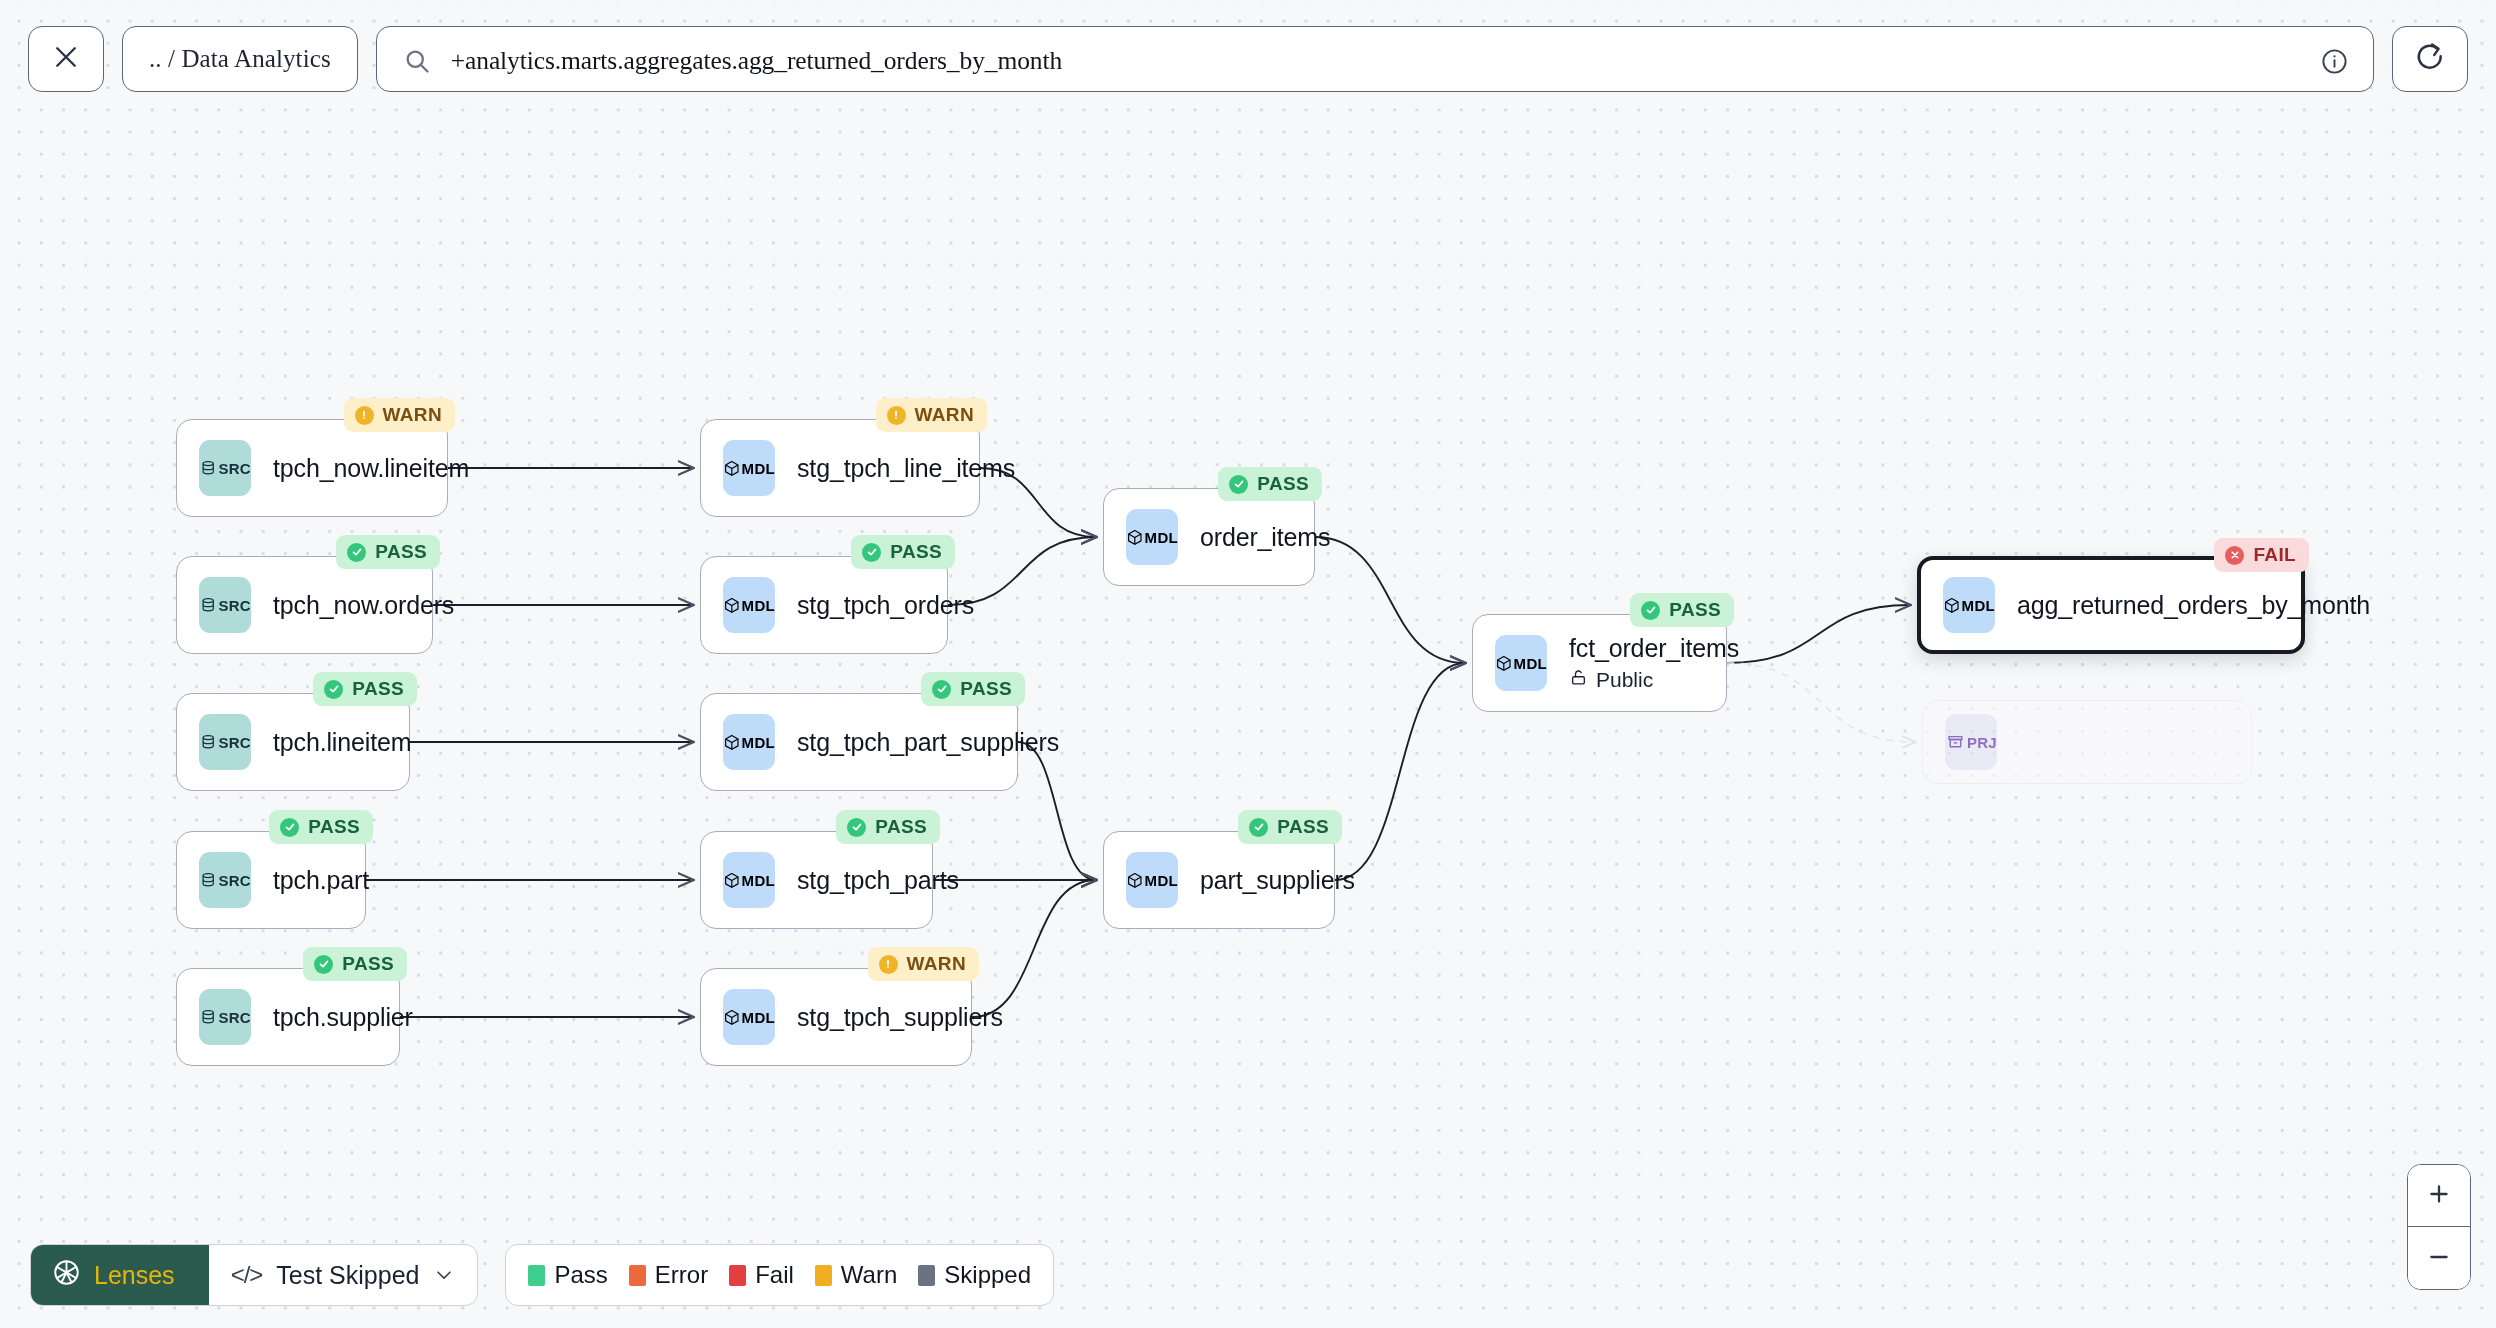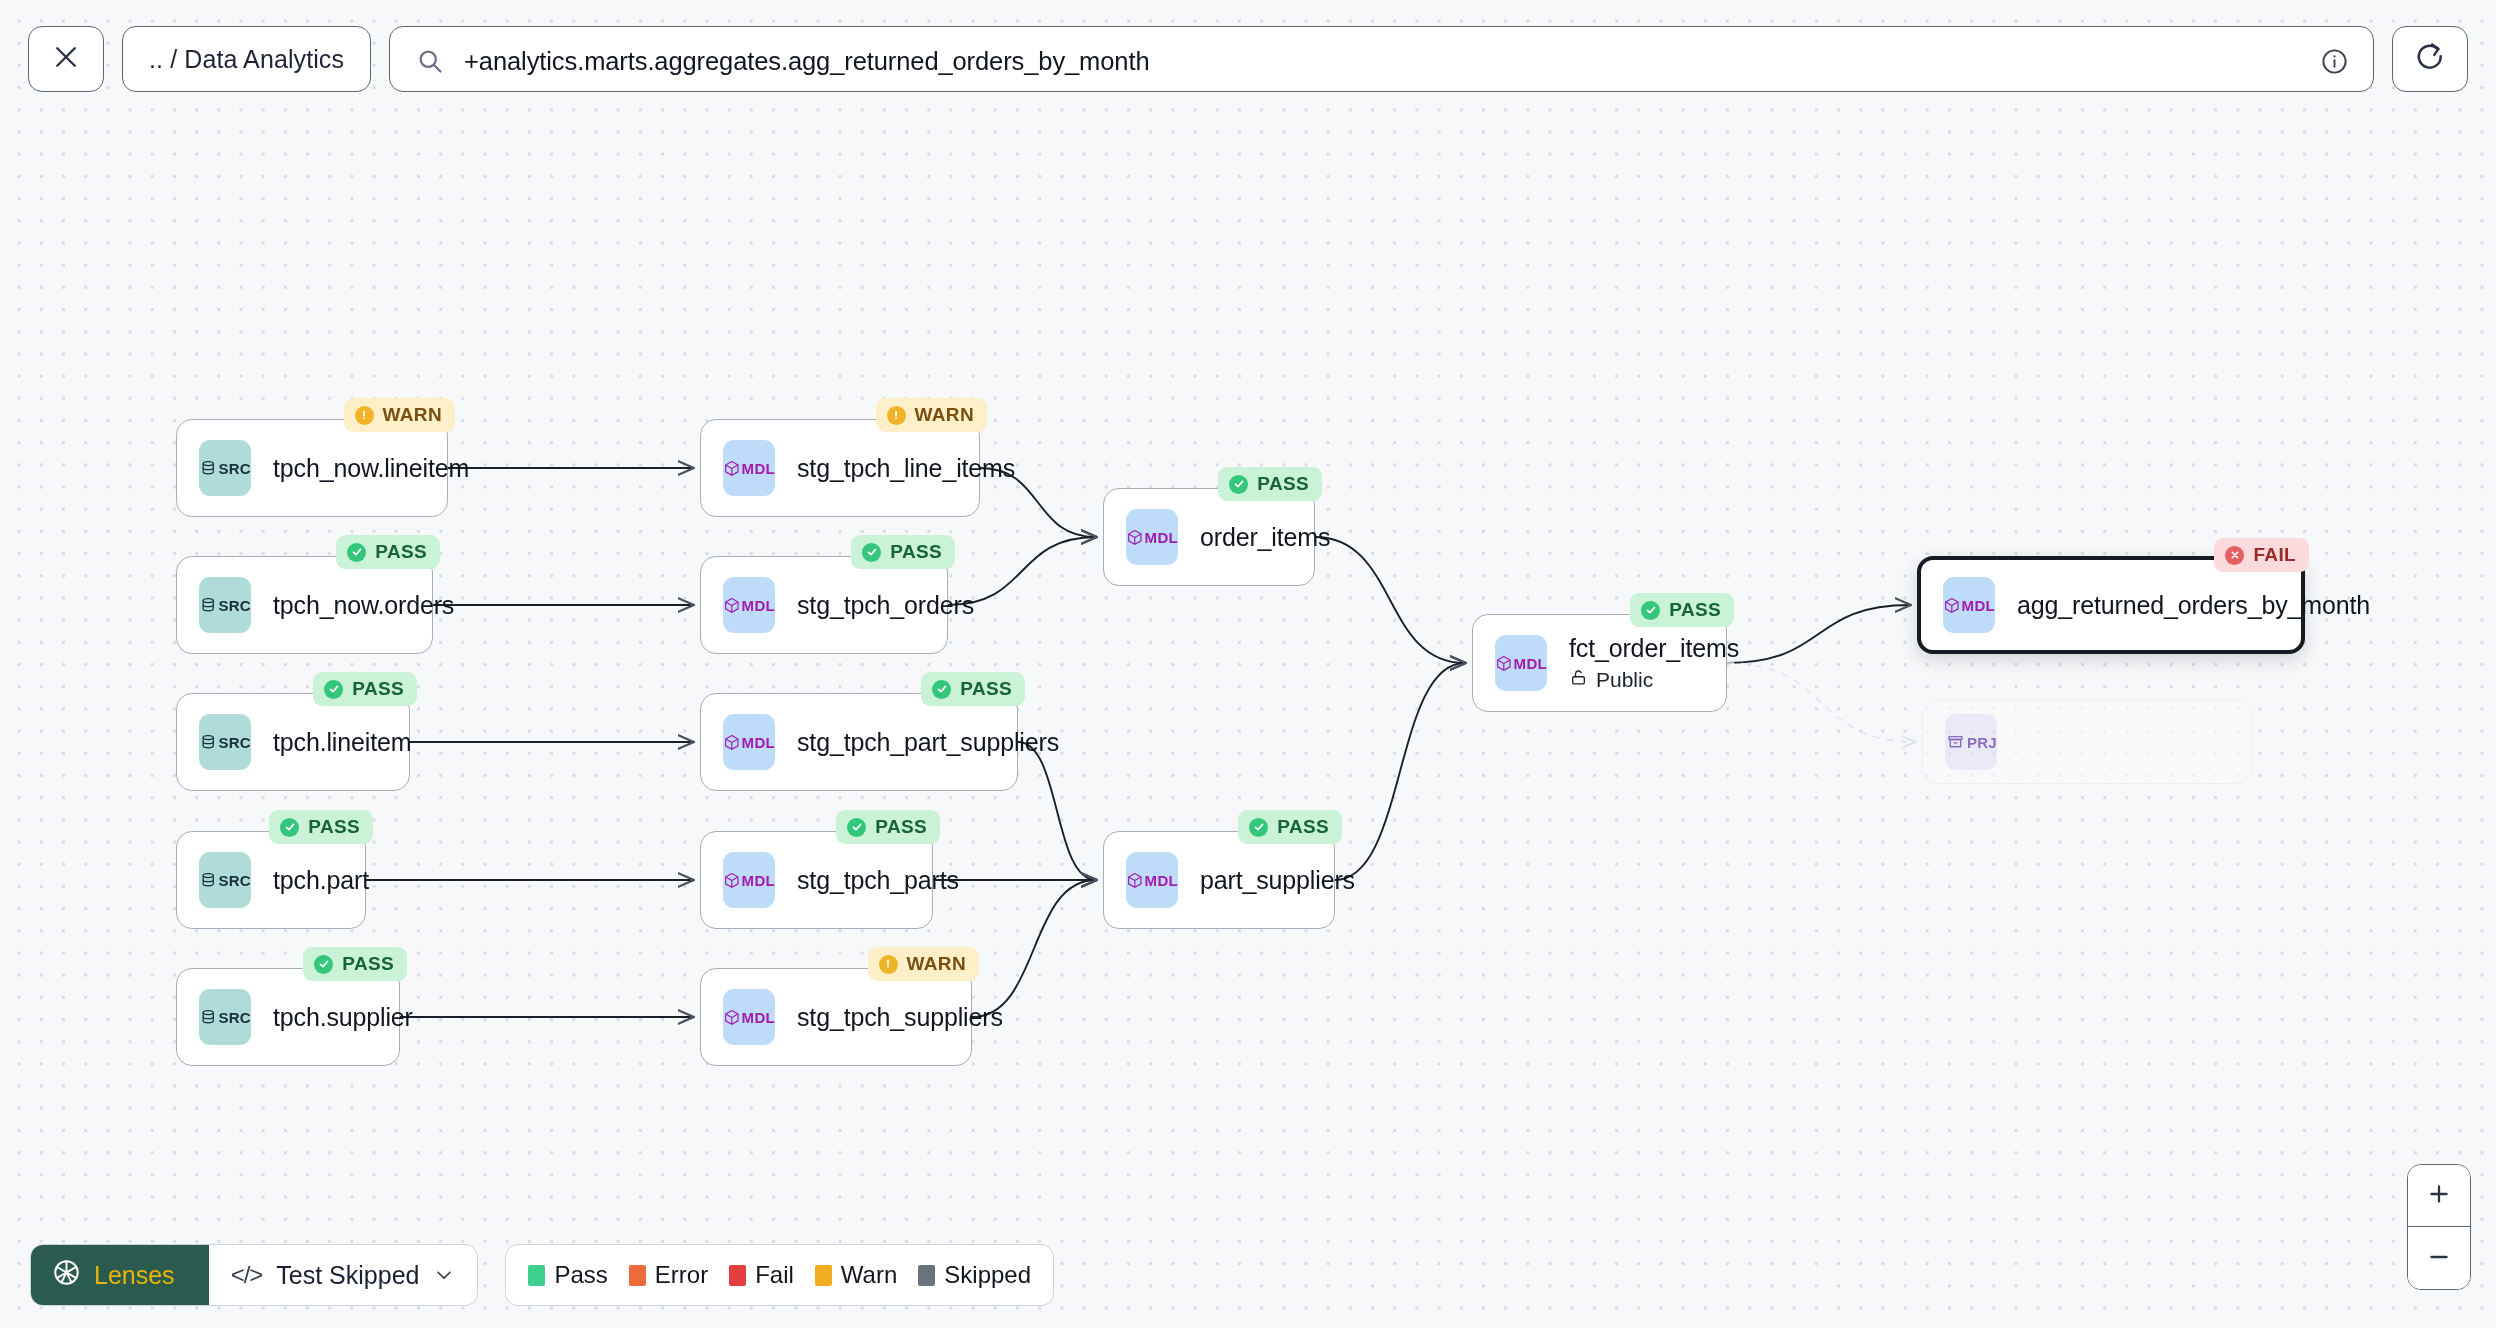--- a/index.html
+++ b/index.html
@@ -28,20 +28,21 @@
     position: absolute;
     top: 0; left: 0;
     width: 2496px;
     height: 118px;
     display: flex;
     align-items: center;
     gap: 18px;
     padding: 0 28px;
     z-index: 40;
     pointer-events: none;
+    font-family: Liberation Serif, serif;
   }
   #topbar > * { pointer-events: auto; }
 
   .tb-btn {
     background: #fff;
     border: 1.6px solid #5C6478;
     border-radius: 14px;
     height: 66px;
     display: flex;
     align-items: center;
@@ -131,21 +132,21 @@
     flex: 0 0 auto;
   }
   .n-icon svg { width: 25px; height: 25px; display:block; }
   .n-icon .n-kind {
     font-size: 15px;
     font-weight: 600;
     letter-spacing: .3px;
     line-height: 1;
   }
   .n-icon.src  { background: #AFDBD8; color:#17303A; }
-  .n-icon.mdl  { background: #BEDCFA; color:#a21caf; }
+  .n-icon.mdl  { background: #BEDCFA; color:#000000; }
   .n-icon.prj  { background: #E1E2F5; color:#4c1d95; }
 
   .n-body { display:flex; flex-direction:column; justify-content:center; gap:5px; min-width:0; }
   .n-title {
     font-size: 25px;
     color: #10151F;
     white-space: nowrap;
     letter-spacing: -.15px;
     text-align: right;
   }

